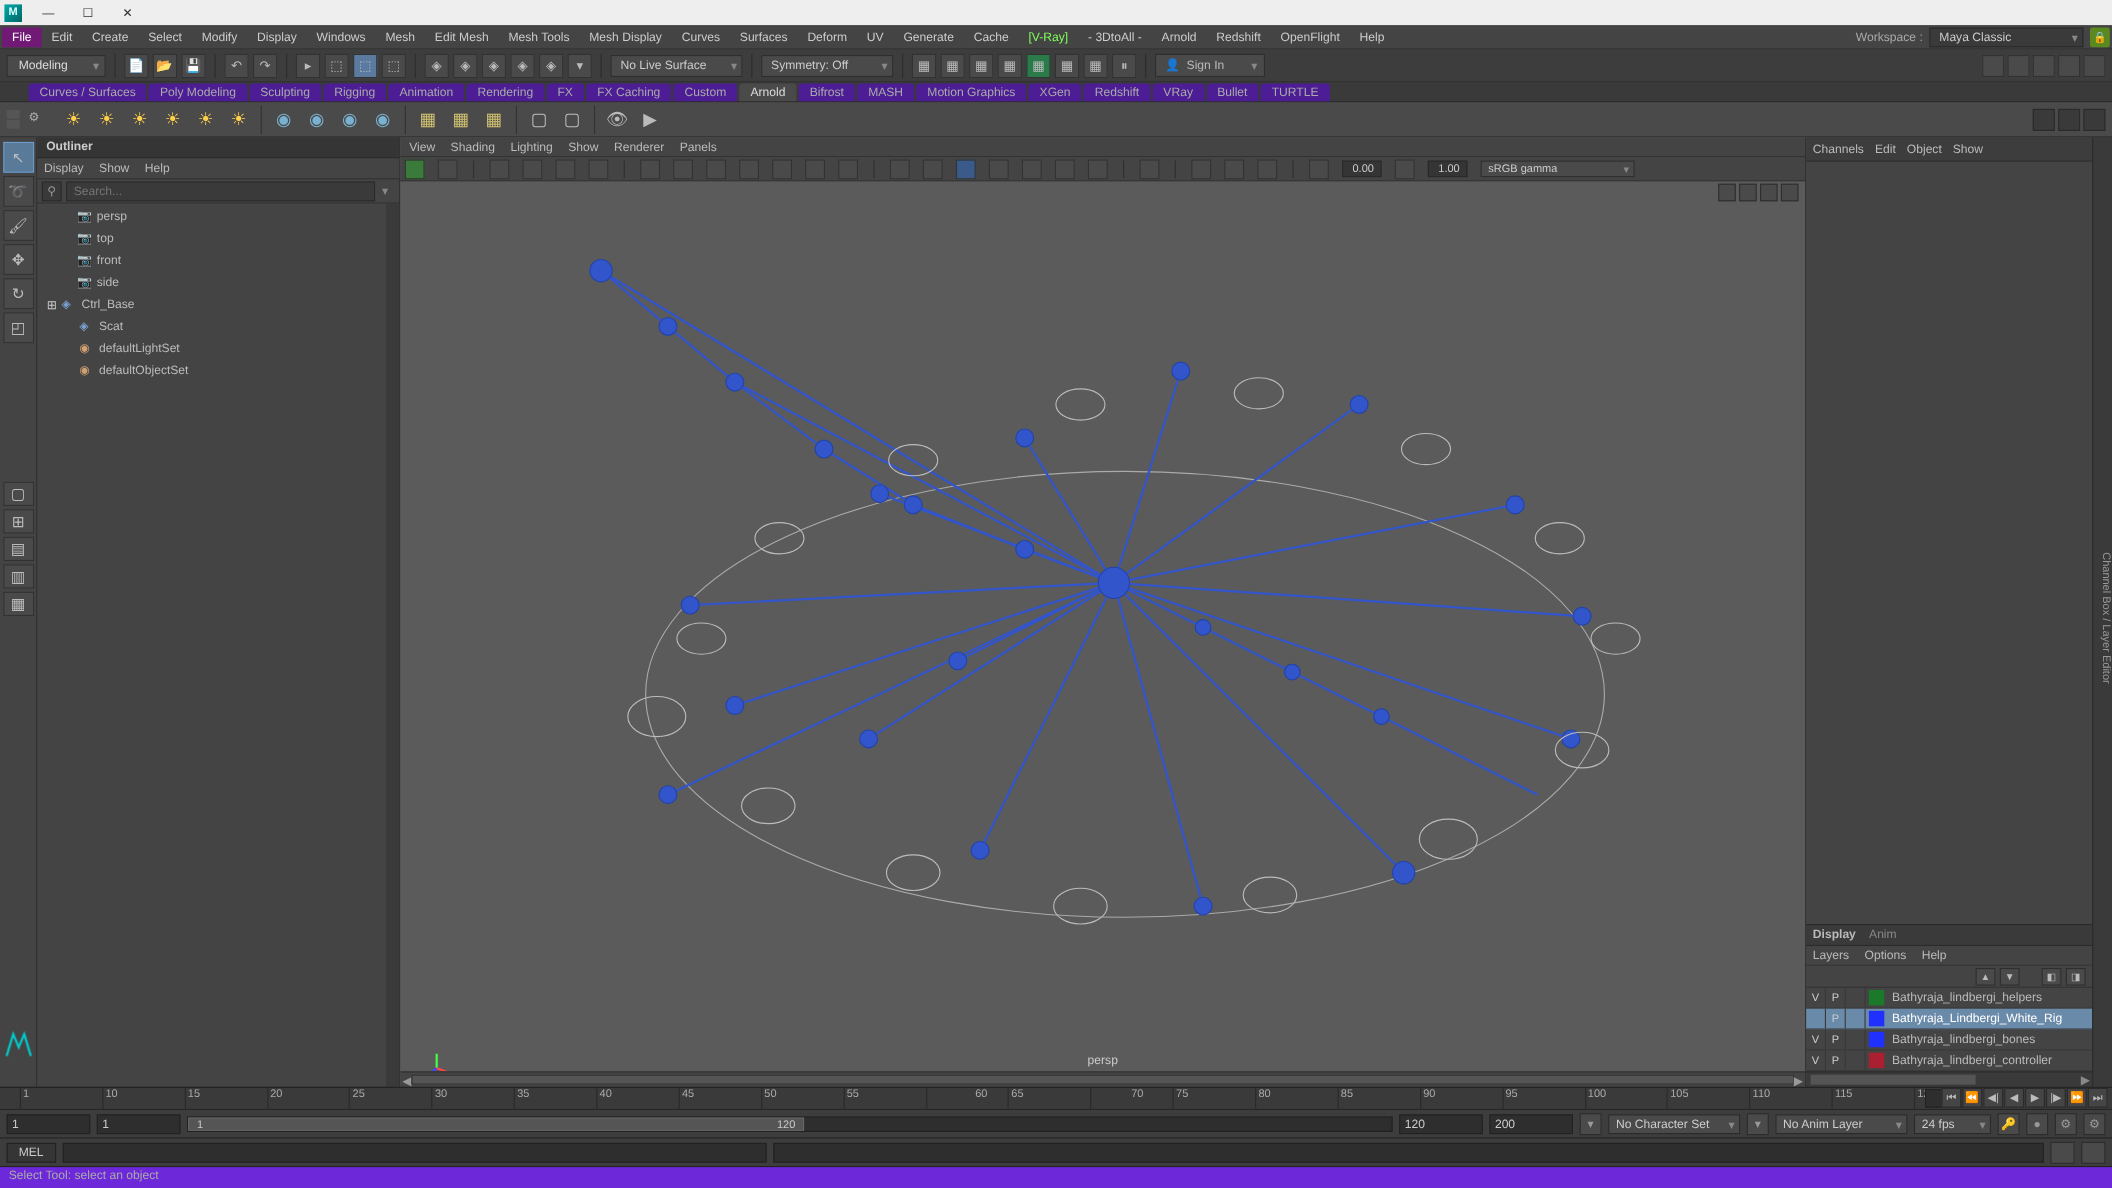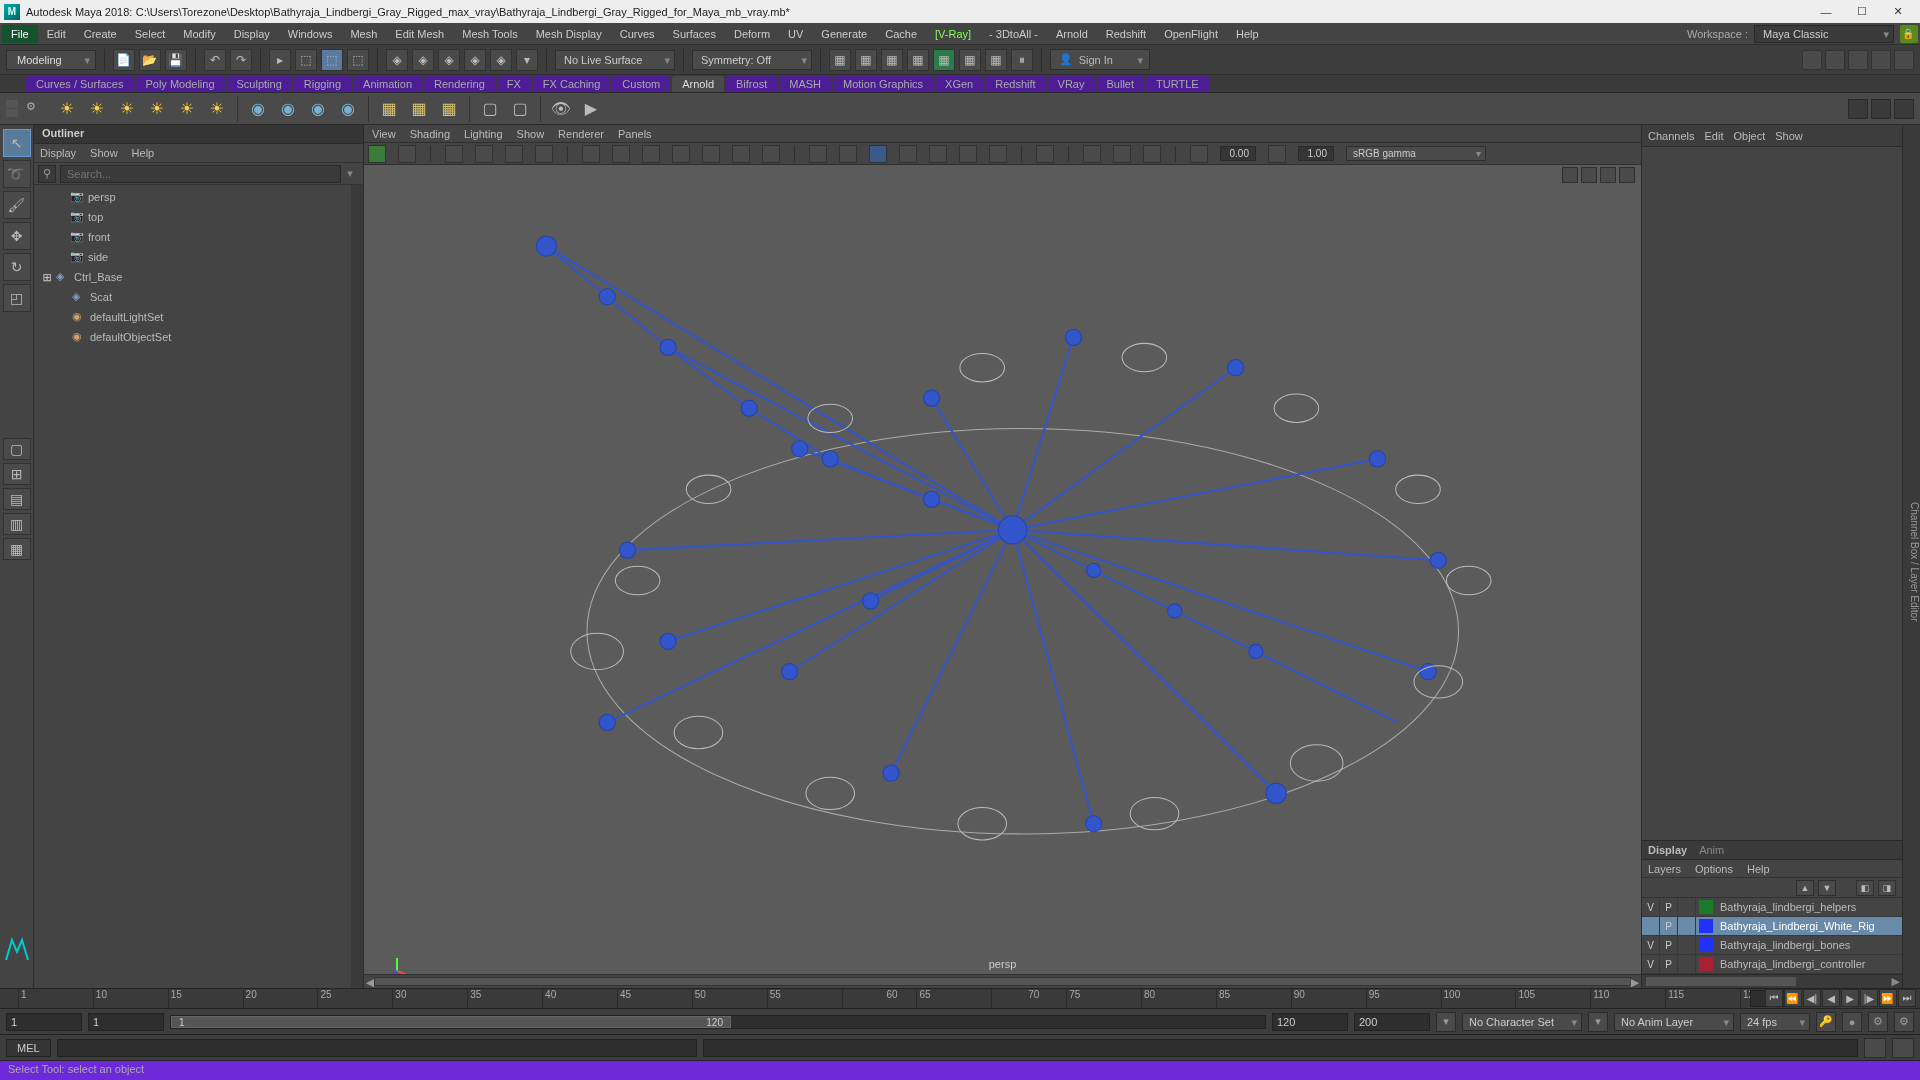--- a/index.html
+++ b/index.html
@@ -7,21 +7,21 @@
 
 
 .titlebar { height: 23px; background: #eeeeee; color: #222; display: flex; align-items: center; padding: 0 4px; }
 .titlebar .logo { width: 16px; height: 16px; background: linear-gradient(135deg,#0aa,#066); margin-right: 6px; display:flex;align-items:center;justify-content:center;color:#dff;font-weight:bold;font-size:10px;}
 .titlebar .title { flex: 1; font-size: 12px; }
 .titlebar .winbtn { width: 36px; height: 20px; display: flex; align-items: center; justify-content: center; color: #333; }
 
 
 .mainmenu { height: 22px; background: #444444; display: flex; align-items: center; padding: 0 2px; gap: 0; border-bottom: 1px solid #2f2f2f;}
 .mainmenu .mitem { padding: 3px 9px; color: #ccc; }
-.mainmenu .mitem.hl { background: #14532d; color: #fff; }
+.mainmenu .mitem.hl { background: #701a75; color: #fff; }
 .mainmenu .mitem.green { color: #7fff5a; }
 .mainmenu .spacer { flex: 1; }
 .mainmenu .wslabel { color:#aaa; margin-right:6px;}
 .mainmenu .wsdrop { background:#3a3a3a; border:1px solid #2a2a2a; padding:2px 18px 2px 8px; color:#ccc; position:relative; min-width:140px;}
 .mainmenu .wsdrop::after{content:"▾"; position:absolute; right:4px; top:2px; color:#888;}
 .mainmenu .lockicon{ width:18px; height:18px; margin-left:6px; background:#5a8a1f; border-radius:2px; display:flex;align-items:center;justify-content:center;color:#fff;font-size:10px;}
 
 
 .toolrow { height: 30px; background: #3d3d3d; border-bottom:1px solid #2c2c2c; display:flex; align-items:center; padding:0 6px; gap:4px;}
 .toolrow .modesel { background:#4a4a4a; border:1px solid #2e2e2e; color:#ddd; padding:3px 22px 3px 10px; position:relative; min-width:90px;}
@@ -136,24 +136,20 @@
 .cmdline .cout{flex:1;height:18px;background:#2e2e2e;border:1px solid #222;}
 .cmdline .cbtn{width:22px;height:20px;background:#4a4a4a;border:1px solid #2a2a2a;}
 
 .helpline{ height:20px; background:#6d28d9; border-top:1px solid #222; color:#aaa; padding:2px 8px; font-size:11px;}
 </style>
 </head>
 <body>
 
 <div class="titlebar">
   <div class="logo">M</div>
-  <div class="title">
-    <span>Autodesk Maya 2018:</span>
-    <span>C:\Users\Torezone\Desktop\Bathyraja_Lindbergi_Gray_Rigged_max_vray\Bathyraja_Lindbergi_Gray_Rigged_for_Maya_mb_vray.mb*</span>
-  </div>
   <div class="winbtn">—</div>
   <div class="winbtn">☐</div>
   <div class="winbtn">✕</div>
 </div>
 
 <div class="mainmenu">
   <div class="mitem hl">File</div>
   <div class="mitem">Edit</div>
   <div class="mitem">Create</div>
   <div class="mitem">Select</div>

